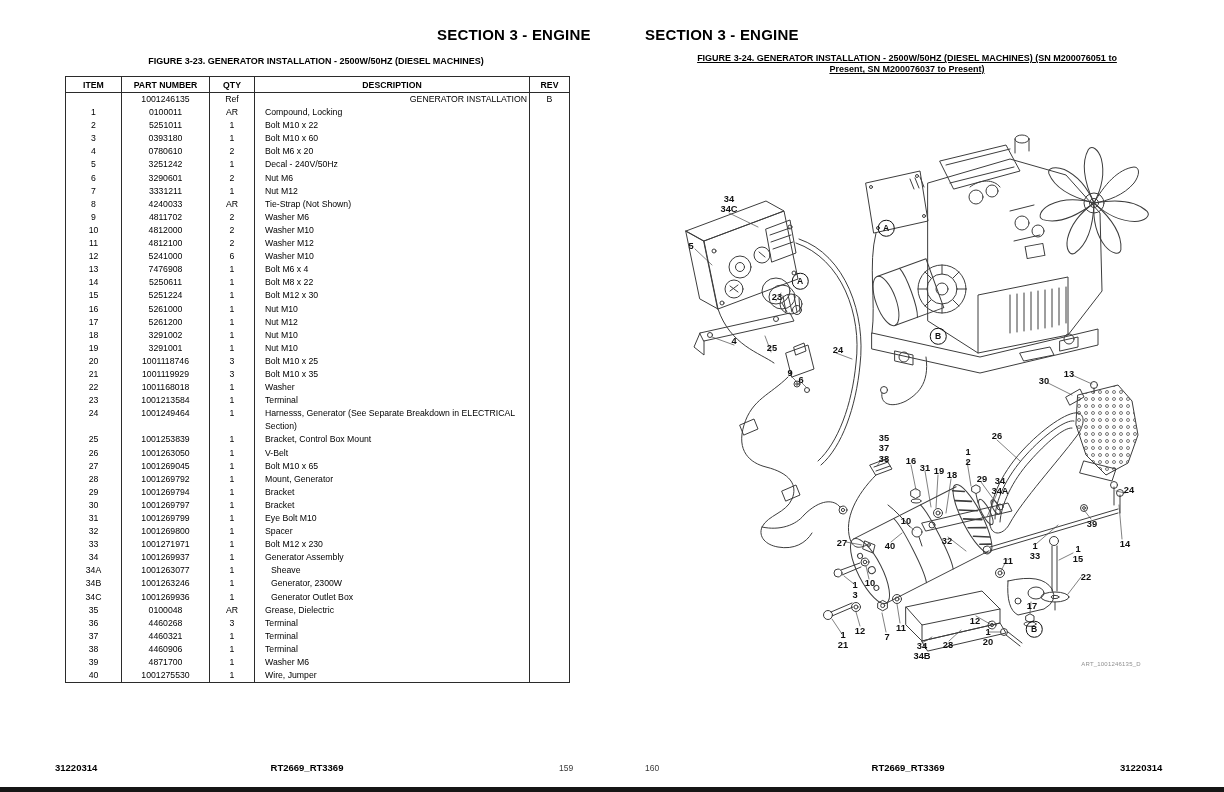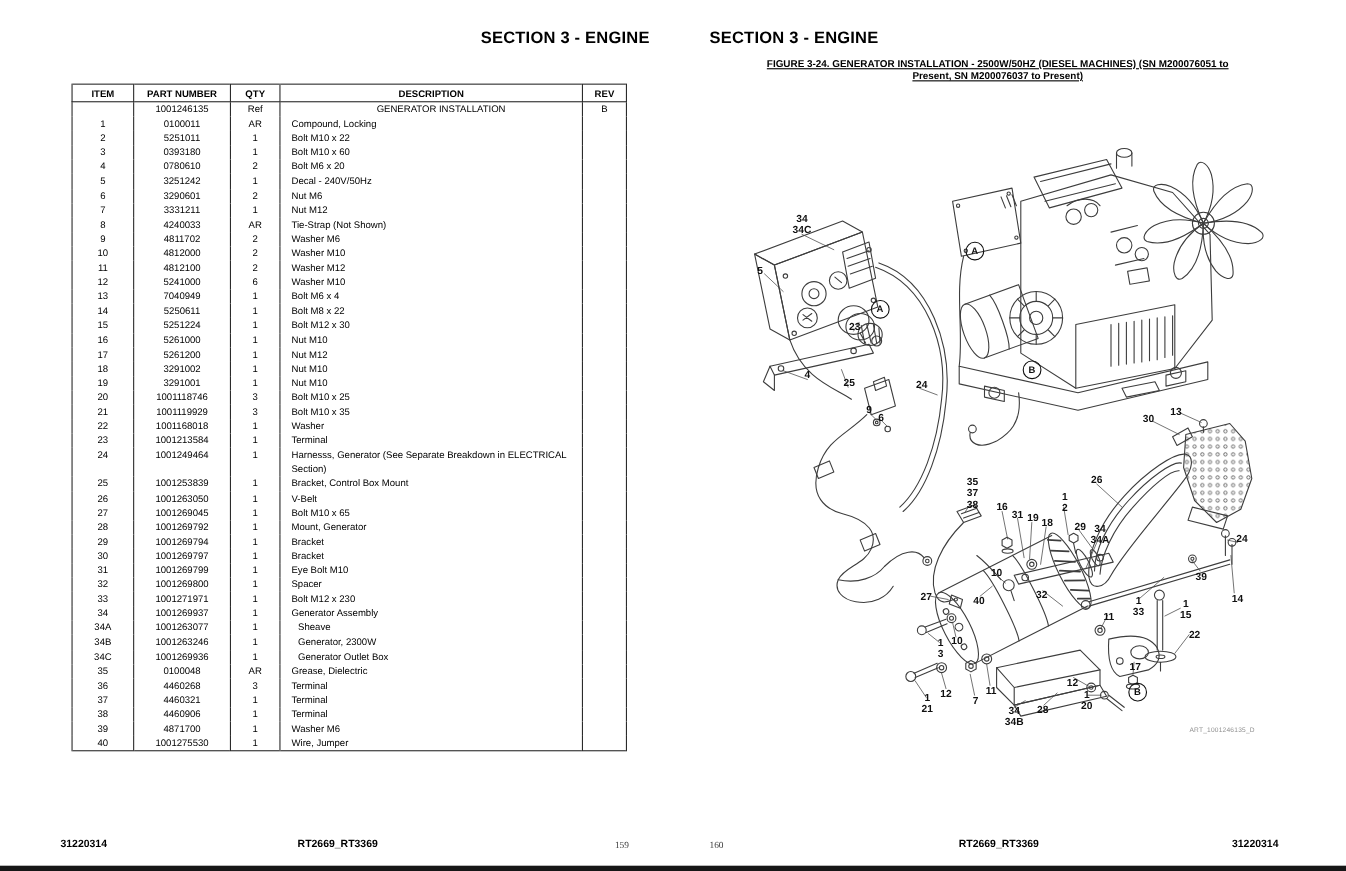--- a/index.html
+++ b/index.html
@@ -18,45 +18,46 @@
   
   #parts-table{position:absolute;left:65px;top:76px;border-collapse:collapse;table-layout:fixed;
                font-size:8.7px;line-height:13.1px;}
   #parts-table,member{}
   #parts-table th,#parts-table td{border-left:1px solid #2b2b2b;border-right:1px solid #2b2b2b;
       padding:0 2px;vertical-align:top;overflow:hidden;}
   #parts-table{border:1.4px solid #2b2b2b;}
   #parts-table th{border-bottom:1.4px solid #2b2b2b;font-size:8.7px;font-weight:bold;height:15px;
       text-align:center;vertical-align:middle;line-height:10px;}
   #parts-table td.c{text-align:center;}
-  #parts-table td.l0{text-align:center;padding-left:20px;}
+  #parts-table td.l0{text-align:right;padding-left:20px;}
   #parts-table td.l1{text-align:left;padding-left:10px;}
   #parts-table td.l2{text-align:left;padding-left:16px;}
 
   .footer-item{position:absolute;white-space:nowrap;}
   .footer-bold{font-size:9.5px;font-weight:bold;}
-  .footer-page{font-size:8.5px;color:#3a3a3a;font-family:Liberation Serif, serif;}
+  .footer-page{font-size:8.5px;color:#3a3a3a;}
 
   
   #diagram{position:absolute;left:58px;top:95px;width:512px;height:595px;}
   #diagram svg{position:absolute;left:0;top:0;}
   .callout{position:absolute;transform:translate(-50%,-50%);font-weight:bold;font-size:9.3px;
       line-height:10.3px;text-align:center;color:#101010;white-space:nowrap;}
   .callout.circle{border:1.3px solid #101010;border-radius:50%;width:14.5px;height:14.5px;
       display:flex;align-items:center;justify-content:center;font-size:8.6px;line-height:1;}
   #art-label{position:absolute;left:396px;top:566px;width:90px;font-size:6px;color:#909090;
       text-align:center;letter-spacing:.2px;}
 
   #bottom-bar{position:absolute;left:0;bottom:0;width:1224px;height:5px;background:#161616;}
 </style>
 </head>
 <body>
 
 <div class="page" id="left-page">
   <div class="section-header">SECTION 3 - ENGINE</div>
+  <div class="figure-title">FIGURE 3-23. GENERATOR INSTALLATION - 2500W/50HZ (DIESEL MACHINES)</div>
 
   <table id="parts-table">
     <colgroup>
       <col style="width:56px">
         <col style="width:88px">
         <col style="width:45px">
         <col style="width:275px">
         <col style="width:40px">
     </colgroup>
     <thead>
@@ -155,21 +156,21 @@
         </tr>
         <tr>
           <td class="c">12</td>
           <td class="c">5241000</td>
           <td class="c">6</td>
           <td class="l1">Washer M10</td>
           <td class="c"></td>
         </tr>
         <tr>
           <td class="c">13</td>
-          <td class="c">7040949</td>
+          <td class="c">7476908</td>
           <td class="c">1</td>
           <td class="l1">Bolt M6 x 4</td>
           <td class="c"></td>
         </tr>
         <tr>
           <td class="c">14</td>
           <td class="c">5250611</td>
           <td class="c">1</td>
           <td class="l1">Bolt M8 x 22</td>
           <td class="c"></td>

